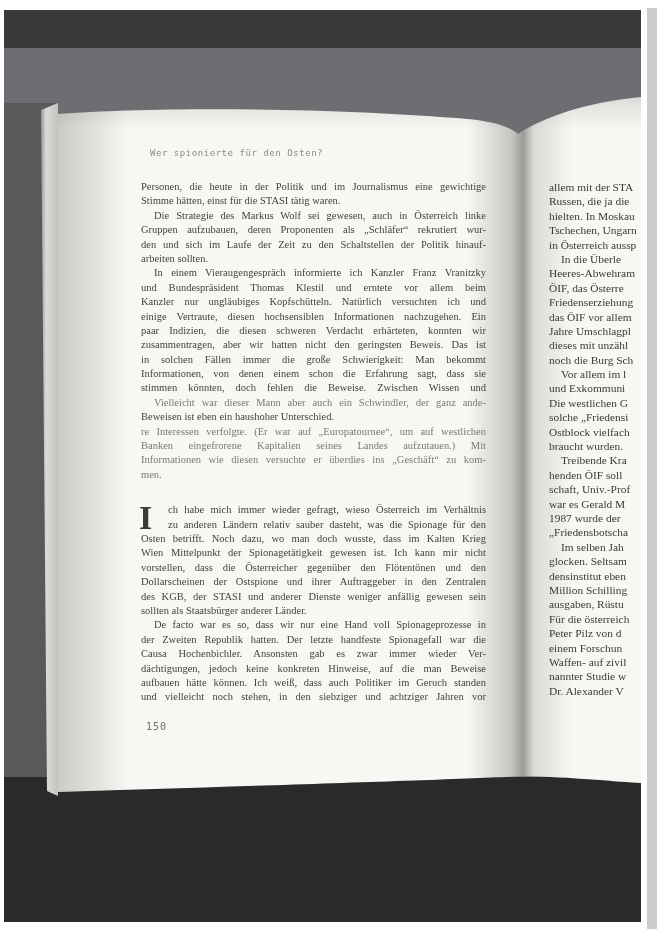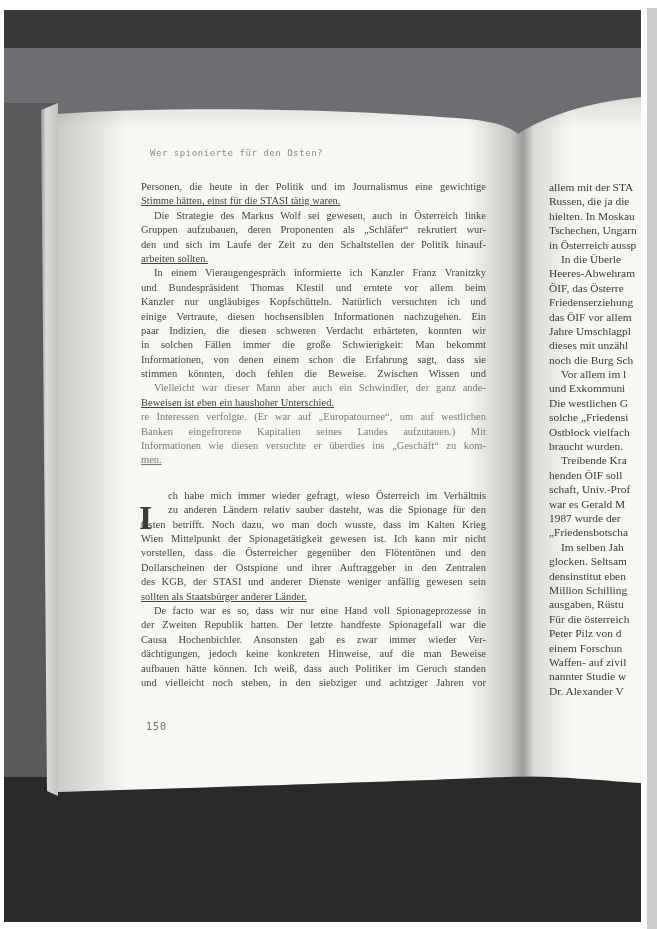--- a/index.html
+++ b/index.html
@@ -11,21 +11,21 @@
   .scene{position:absolute;left:0;top:0;width:657px;height:786px;}
   
   .lp-text{
     position:absolute;left:141px;top:180px;width:345px;
     font-size:10.5px;line-height:14.4px;color:#44433f;
   }
   .jline{
     height:14.4px;overflow:hidden;
     text-align:justify;text-align-last:justify;
   }
-  .jline.last{text-align:center;text-align-last:left;text-decoration:underline;}
+  .jline.last{text-align:center;text-align-last:left;}
   .jline.indent{text-indent:13px;}
   .jline.faded{color:#7a7973;}
   .jline.dc{padding-left:27px;margin-top:21px;}
   .jline.dc2{padding-left:27px;}
   .drop-cap{
     position:absolute;left:139px;top:502px;
     font-size:34px;line-height:31px;font-weight:700;color:#3c3b38;
   }
   .running-header{
     position:absolute;left:150px;top:148px;
@@ -104,20 +104,21 @@
       <div class="jline last">Stimme hätten, einst für die STASI tätig waren.</div>
       <div class="jline indent">Die Strategie des Markus Wolf sei gewesen, auch in Österreich linke</div>
       <div class="jline">Gruppen aufzubauen, deren Proponenten als „Schläfer“ rekrutiert wur-</div>
       <div class="jline">den und sich im Laufe der Zeit zu den Schaltstellen der Politik hinauf-</div>
       <div class="jline last">arbeiten sollten.</div>
       <div class="jline indent">In einem Vieraugengespräch informierte ich Kanzler Franz Vranitzky</div>
       <div class="jline">und Bundespräsident Thomas Klestil und erntete vor allem beim</div>
       <div class="jline">Kanzler nur ungläubiges Kopfschütteln. Natürlich versuchten ich und</div>
       <div class="jline">einige Vertraute, diesen hochsensiblen Informationen nachzugehen. Ein</div>
       <div class="jline">paar Indizien, die diesen schweren Verdacht erhärteten, konnten wir</div>
+      <div class="jline">zusammentragen, aber wir hatten nicht den geringsten Beweis. Das ist</div>
       <div class="jline">in solchen Fällen immer die große Schwierigkeit: Man bekommt</div>
       <div class="jline">Informationen, von denen einem schon die Erfahrung sagt, dass sie</div>
       <div class="jline">stimmen könnten, doch fehlen die Beweise. Zwischen Wissen und</div>
       <div class="jline indent faded">Vielleicht war dieser Mann aber auch ein Schwindler, der ganz ande-</div>
       <div class="jline last">Beweisen ist eben ein haushoher Unterschied.</div>
       <div class="jline faded">re Interessen verfolgte. (Er war auf „Europatournee“, um auf westlichen</div>
       <div class="jline faded">Banken eingefrorene Kapitalien seines Landes aufzutauen.) Mit</div>
       <div class="jline faded">Informationen wie diesen versuchte er überdies ins „Geschäft“ zu kom-</div>
       <div class="jline last faded">men.</div>
       <div class="jline dc">ch habe mich immer wieder gefragt, wieso Österreich im Verhältnis</div>

